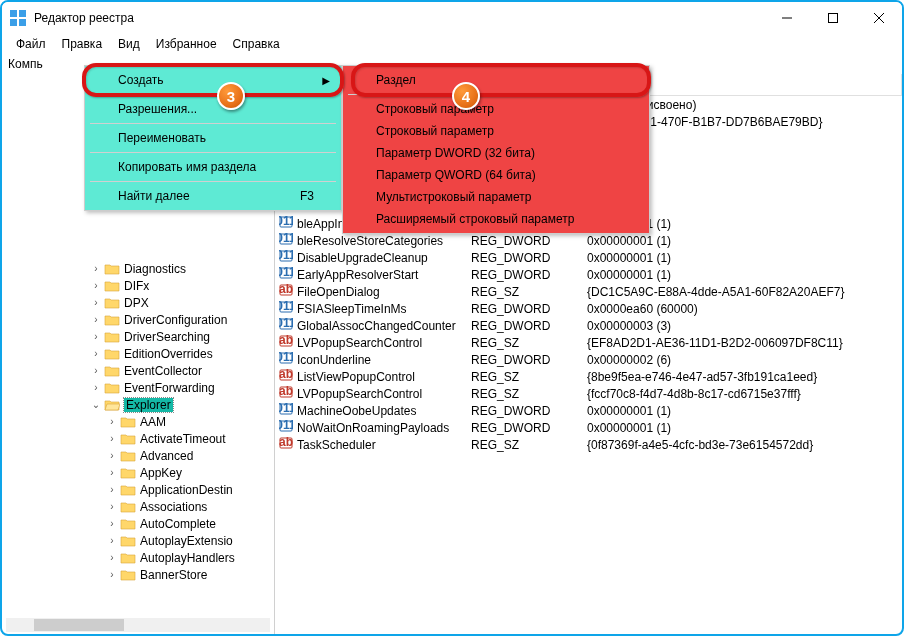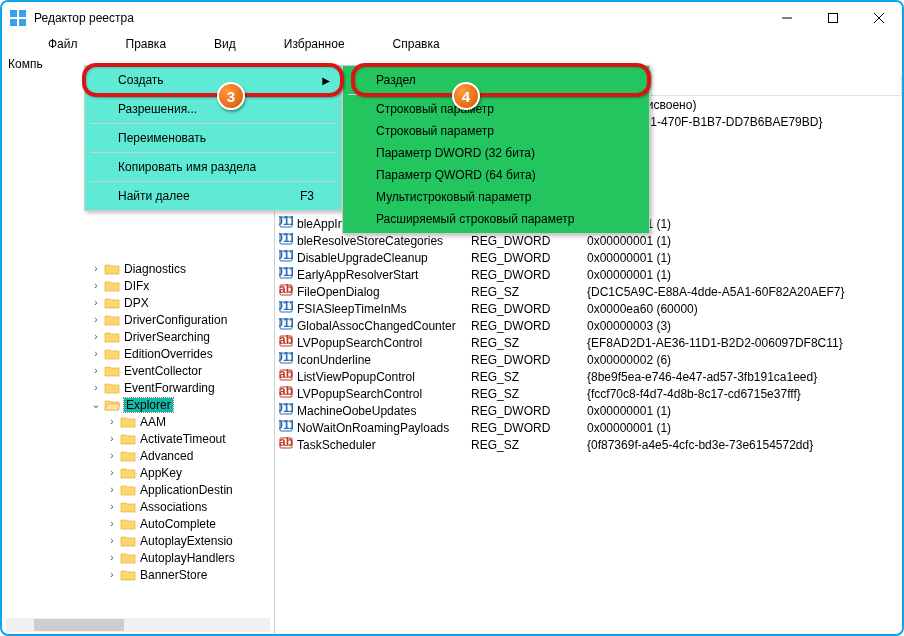--- a/index.html
+++ b/index.html
@@ -5,42 +5,42 @@
 *{box-sizing:border-box;margin:0;padding:0;font-family:"Segoe UI",Tahoma,sans-serif;font-size:12px;}
 body{background:#fff;}
 #frame{width:904px;height:636px;border:2px solid #0ea5e9;border-radius:8px;position:relative;overflow:hidden;background:#fff;}
 #titlebar{height:32px;background:#fff;display:flex;align-items:center;padding:0 0 0 8px;}
 #titlebar .app-icon{width:16px;height:16px;margin-right:8px;display:inline-flex;align-items:center;justify-content:center;}
 #titlebar .app-icon svg{width:16px;height:16px;}
 #titlebar-title{flex:1;font-size:12px;}
 .win-btn{width:46px;height:32px;display:flex;align-items:center;justify-content:center;color:#000;}
 .win-btn svg{width:10px;height:10px;}
 #menubar{height:20px;display:flex;align-items:center;padding:0 6px;gap:0;}
-#menubar span{padding:2px 8px;margin-left:32px;}
+#menubar span{padding:2px 8px;}
 #addressbar{height:20px;padding:0 6px;display:flex;align-items:center;text-align:right;}
 #workarea{position:absolute;top:72px;left:0;right:0;bottom:0;display:flex;}
 #tree{width:273px;border-right:1px solid #d0d0d0;overflow:hidden;white-space:nowrap;}
 #values{flex:1;overflow:hidden;}
 .tree-row{display:flex;align-items:center;height:17px;padding-left:6px;}
 .tw{width:16px;display:inline-flex;justify-content:center;color:#5a5a5a;font-size:10px;}
 .folder{width:16px;height:14px;margin-right:4px;display:inline-flex;}
 .folder svg{width:16px;height:14px;}
 .tree-row.sel span.label{background:#14b8a6;padding:0 2px;outline:1px dotted #888;}
 #valhead{height:22px;border-bottom:1px solid #e0e0e0;display:flex;align-items:center;position:relative;}
 .vcol-name{position:absolute;left:0;width:192px;border-right:1px solid #e0e0e0;height:100%;display:flex;align-items:center;padding-left:8px;}
 .vcol-type{position:absolute;left:192px;width:116px;border-right:1px solid #e0e0e0;height:100%;display:flex;align-items:center;padding-left:8px;}
 .vcol-data{position:absolute;left:308px;right:0;height:100%;display:flex;align-items:center;padding-left:8px;border-right:1px solid #e0e0e0;}
 #valbody{position:relative;}
 .vrow{height:17px;display:flex;align-items:center;position:relative;}
 .vrow .vname{position:absolute;left:4px;width:188px;display:flex;align-items:center;gap:4px;overflow:hidden;}
 .vrow .vtype{position:absolute;left:196px;width:112px;}
 .vrow .vdata{position:absolute;left:312px;}
 .vicon{width:14px;height:14px;flex-shrink:0;}
 #ctx1{position:absolute;left:82px;top:63px;width:258px;background:#5eead4;border:1px solid #ccc;box-shadow:2px 2px 4px rgba(0,0,0,.25);padding:3px;}
-#ctx2{position:absolute;left:340px;top:63px;width:308px;background:#22c55e;border:1px solid #ccc;box-shadow:2px 2px 4px rgba(0,0,0,.25);padding:3px;}
+#ctx2{position:absolute;left:340px;top:63px;width:308px;background:#ef4444;border:1px solid #ccc;box-shadow:2px 2px 4px rgba(0,0,0,.25);padding:3px;}
 .mi{height:22px;display:flex;align-items:center;padding:0 24px 0 30px;position:relative;}
 .mi .sc{position:absolute;right:24px;}
 .mi .arr{position:absolute;right:8px;font-size:10px;}
 .msep{height:1px;background:#d0d0d0;margin:3px 2px;}
 .highlight{position:absolute;border:4px solid #d81616;border-radius:14px;pointer-events:none;box-shadow:1px 1px 2px rgba(0,0,0,.3),inset 1px 1px 2px rgba(0,0,0,.15);}
 .badge{position:absolute;width:28px;height:28px;border-radius:50%;background:radial-gradient(circle at 35% 30%,#ff9a3a,#e8721a 60%,#c85400);border:2px solid #fff;box-shadow:1px 2px 3px rgba(0,0,0,.4);color:#fff;font-weight:bold;font-size:15px;display:flex;align-items:center;justify-content:center;pointer-events:none;}
 #scroll-ind{position:absolute;left:4px;bottom:2px;height:14px;width:264px;background:#f0f0f0;display:flex;align-items:center;}
 #scroll-ind::before,#scroll-ind::after{content:"";width:14px;height:14px;display:block;}
 #scroll-ind .thumb{width:90px;height:12px;background:#cdcdcd;}
 </style>

